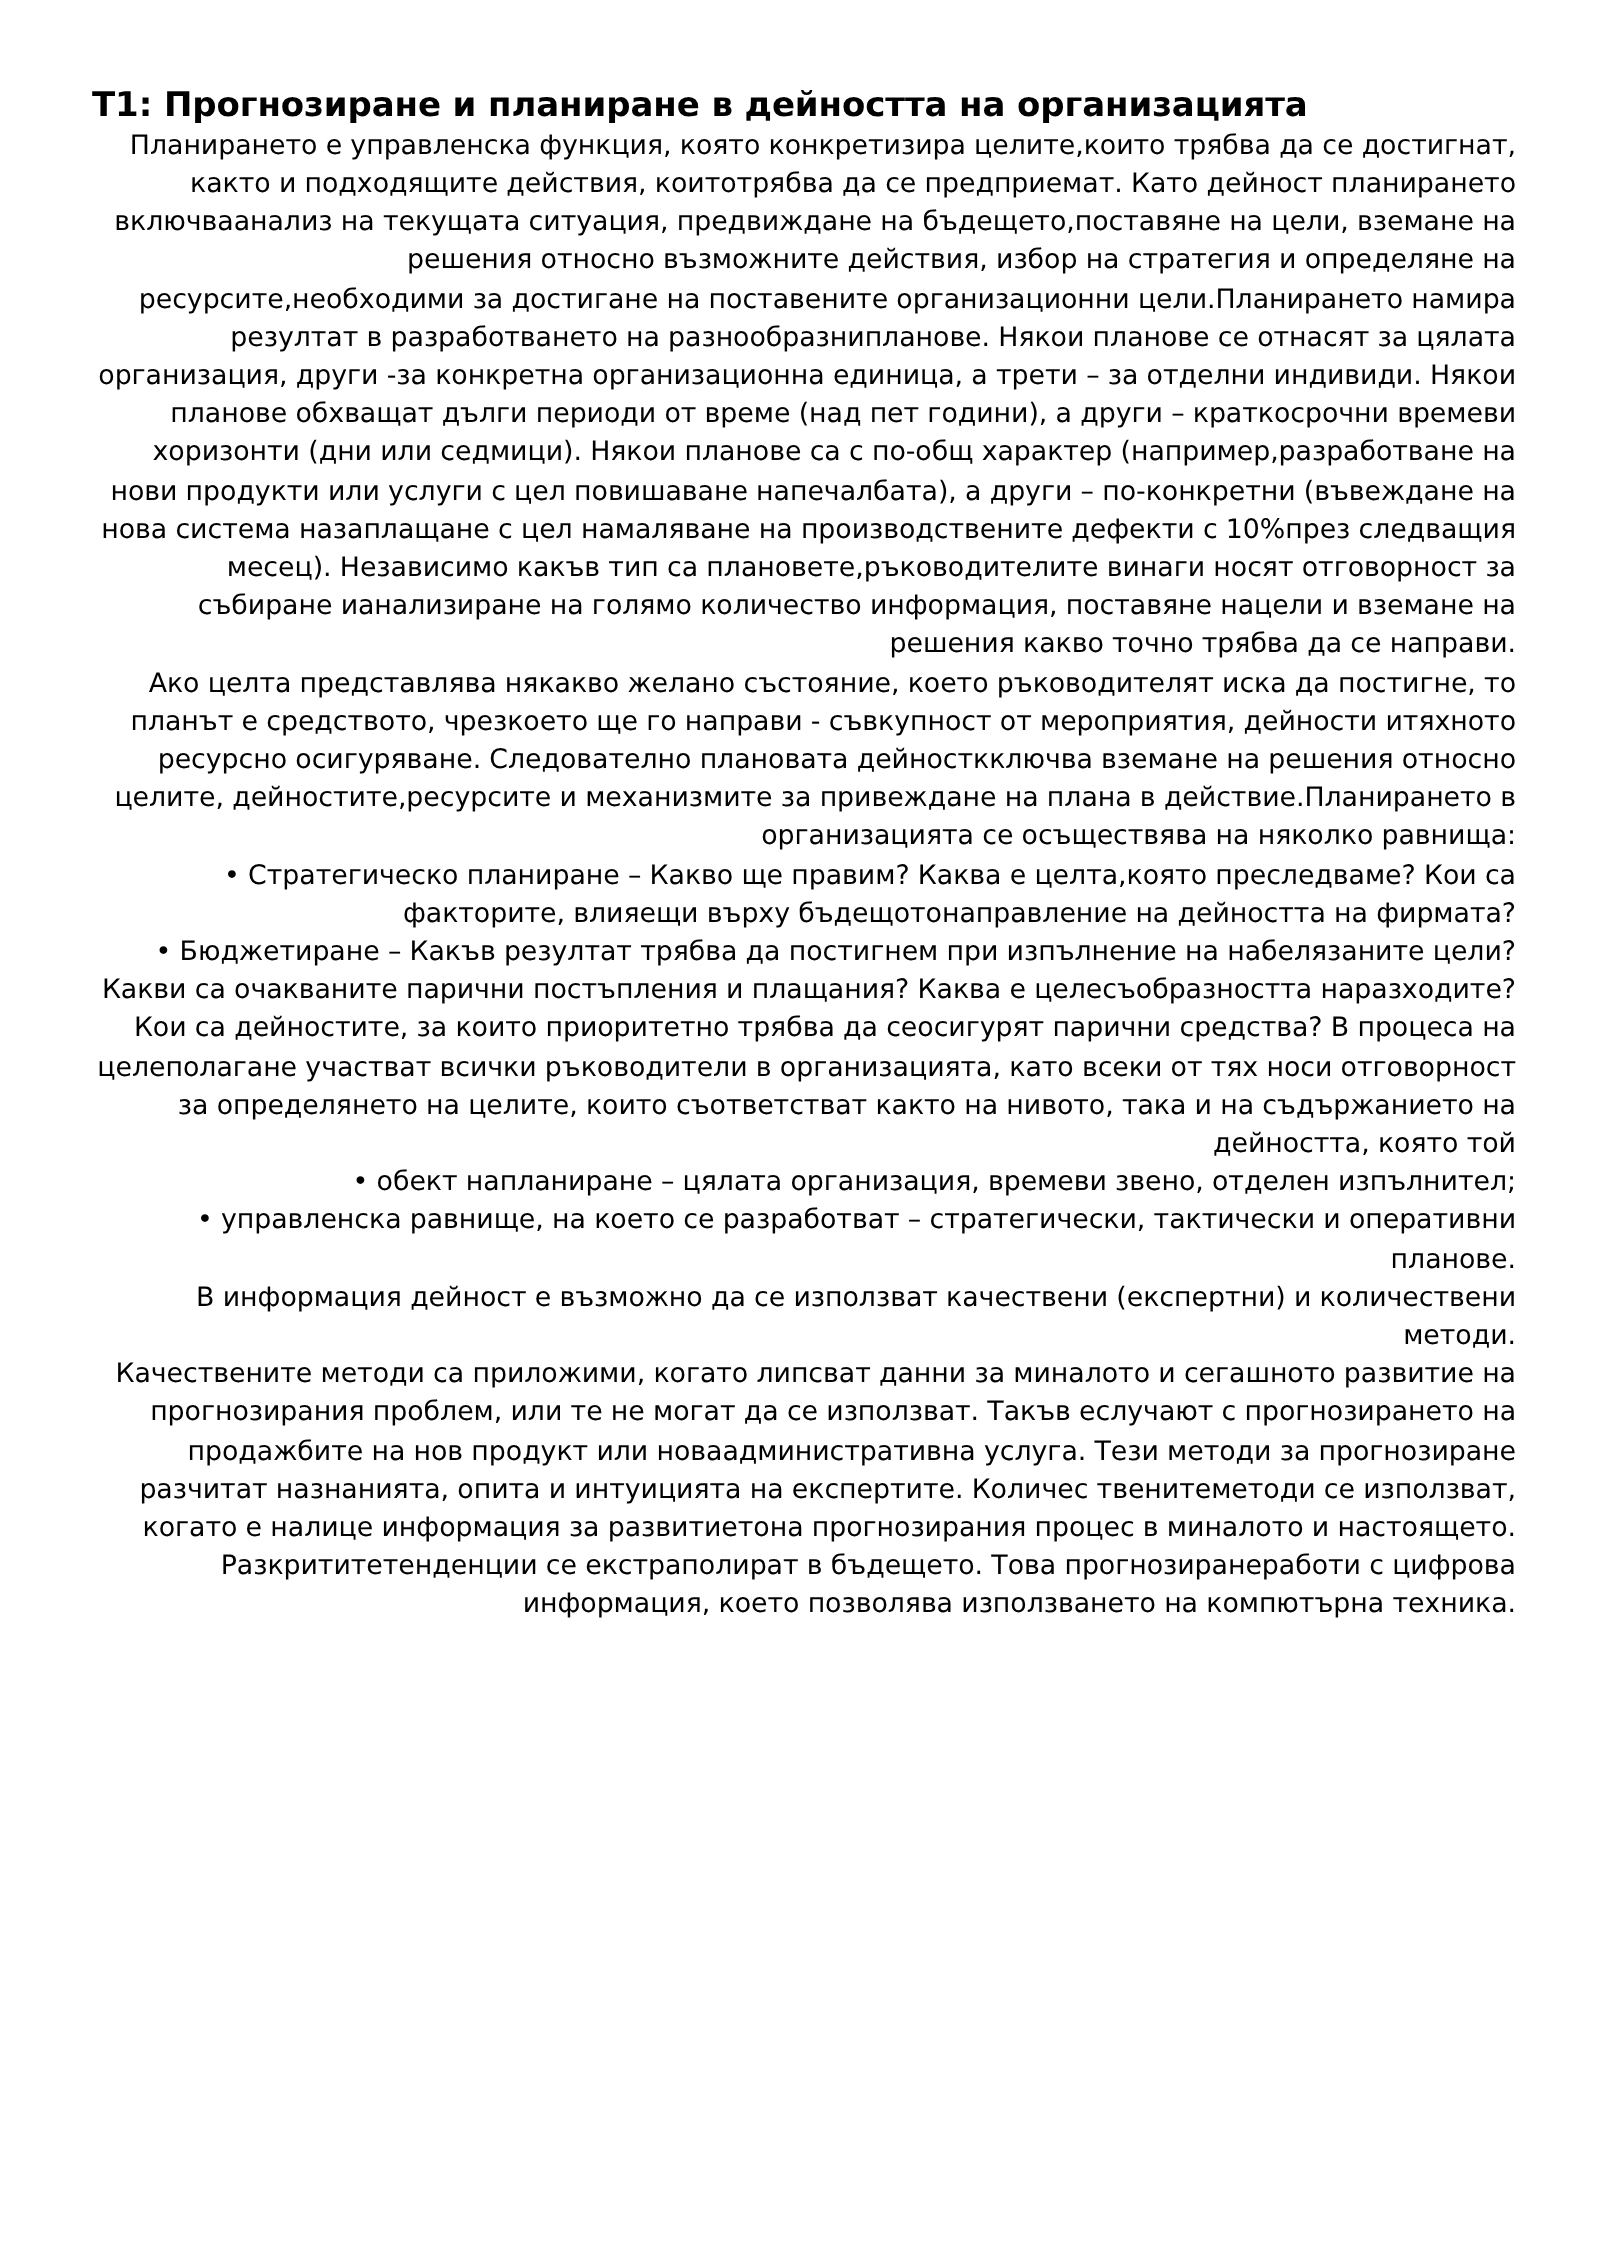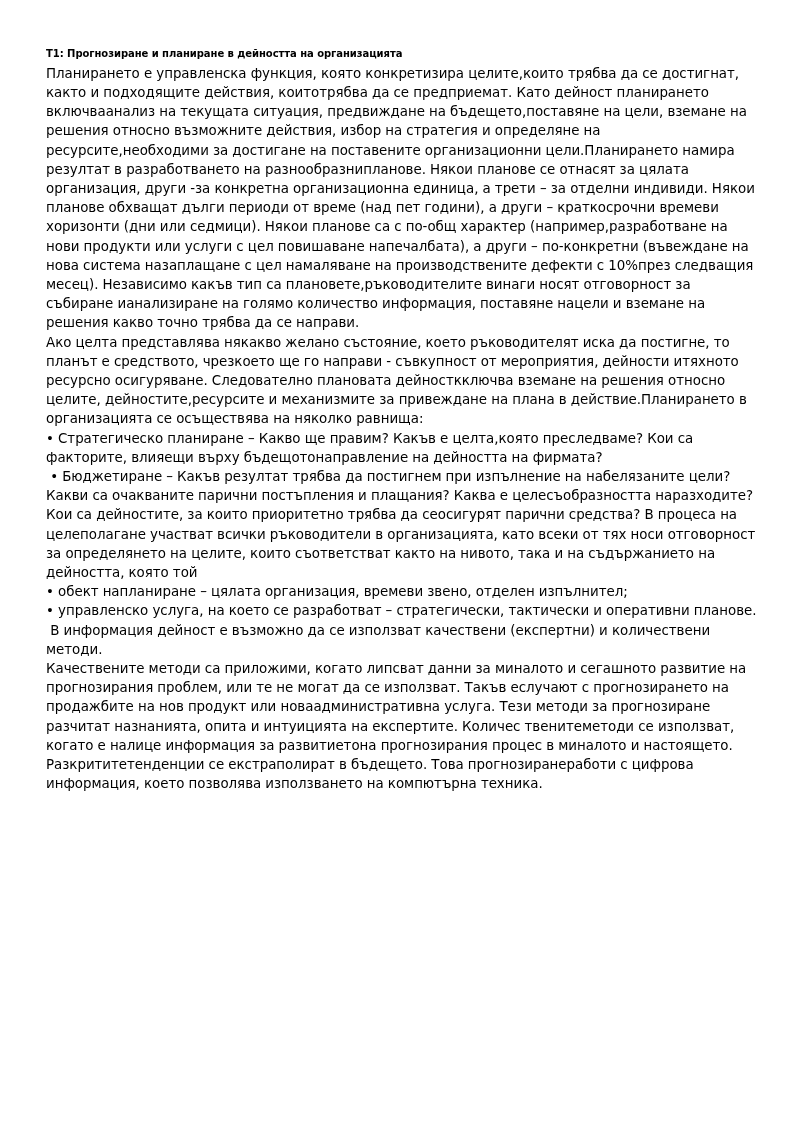--- a/index.html
+++ b/index.html
@@ -20,57 +20,57 @@
     width: 800px;
     height: 1132px;
     background: #ffffff;
     padding: 44px 34px 0 46px;
   }
   .doc-body {
     width: 712px;
   }
   .heading {
     font-weight: bold;
-    font-size: 10px;
+    font-size: 17px;
     line-height: 19.2px;
     margin: 0 0 0.5px 0;
     letter-spacing: -0.05px;
   }
   .para {
     font-size: 13.4px;
     line-height: 19.2px;
     margin: 0;
-    text-align: left;
+    text-align: right;
     white-space: pre-wrap;
     letter-spacing: -0.02px;
     word-spacing: -0.1px;
   }
 </style>
 </head>
 <body>
 
 <div class="page">
   <div class="doc-body">
 
     <h1 class="heading">T1: Прогнозиране и планиране в дейността на организацията</h1>
 
     <p class="para">Планирането е управленска функция, която конкретизира целите,които трябва да се достигнат, както и подходящите действия, коитотрябва да се предприемат. Като дейност планирането включваанализ на текущата ситуация, предвиждане на бъдещето,поставяне на цели, вземане на решения относно възможните действия, избор на стратегия и определяне на ресурсите,необходими за достигане на поставените организационни цели.Планирането намира резултат в разработването на разнообразнипланове. Някои планове се отнасят за цялата организация, други -за конкретна организационна единица, а трети – за отделни индивиди. Някои планове обхващат дълги периоди от време (над пет години), а други – краткосрочни времеви хоризонти (дни или седмици). Някои планове са с по-общ характер (например,разработване на нови продукти или услуги с цел повишаване напечалбата), а други – по-конкретни (въвеждане на нова система назаплащане с цел намаляване на производствените дефекти с 10%през следващия месец). Независимо какъв тип са плановете,ръководителите винаги носят отговорност за събиране ианализиране на голямо количество информация, поставяне нацели и вземане на решения какво точно трябва да се направи.</p>
 
     <p class="para">Ако целта представлява някакво желано състояние, което ръководителят иска да постигне, то планът е средството, чрезкоето ще го направи - съвкупност от мероприятия, дейности итяхното ресурсно осигуряване. Следователно плановата дейносткключва вземане на решения относно целите, дейностите,ресурсите и механизмите за привеждане на плана в действие.Планирането в организацията се осъществява на няколко равнища:</p>
 
-    <p class="para">• Стратегическо планиране – Какво ще правим? Какъв е целта,която преследваме? Кои са факторите, влияещи върху бъдещотонаправление на дейността на фирмата?</p>
+    <p class="para">• Стратегическо планиране – Какво ще правим? Каква е целта,която преследваме? Кои са факторите, влияещи върху бъдещотонаправление на дейността на фирмата?</p>
 
 
 
     <p class="para"> • Бюджетиране – Какъв резултат трябва да постигнем при изпълнение на набелязаните цели? Какви са очакваните парични постъпления и плащания? Каква е целесъобразността наразходите? Кои са дейностите, за които приоритетно трябва да сеосигурят парични средства? В процеса на целеполагане участват всички ръководители в организацията, като всеки от тях носи отговорност за определянето на целите, които съответстват както на нивото, така и на съдържанието на дейността, която той</p>
 
 
 
     <p class="para">• обект напланиране – цялата организация, времеви звено, отделен изпълнител;</p>
 
-    <p class="para">• управленско услуга, на което се разработват – стратегически, тактически и оперативни планове.</p>
+    <p class="para">• управленска равнище, на което се разработват – стратегически, тактически и оперативни планове.</p>
 
     <p class="para"> В информация дейност е възможно да се използват качествени (експертни) и количествени методи.</p>
 
     <p class="para">Качествените методи са приложими, когато липсват данни за миналото и сегашното развитие на прогнозирания проблем, или те не могат да се използват. Такъв еслучают с прогнозирането на продажбите на нов продукт или новаадминистративна услуга. Тези методи за прогнозиране разчитат назнанията, опита и интуицията на експертите. Количес твенитеметоди се използват, когато е налице информация за развитиетона прогнозирания процес в миналото и настоящето. Разкрититетенденции се екстраполират в бъдещето. Това прогнозиранеработи с цифрова информация, което позволява използването на компютърна техника.</p>
 
   </div>
 </div>
 
 </body></html>

